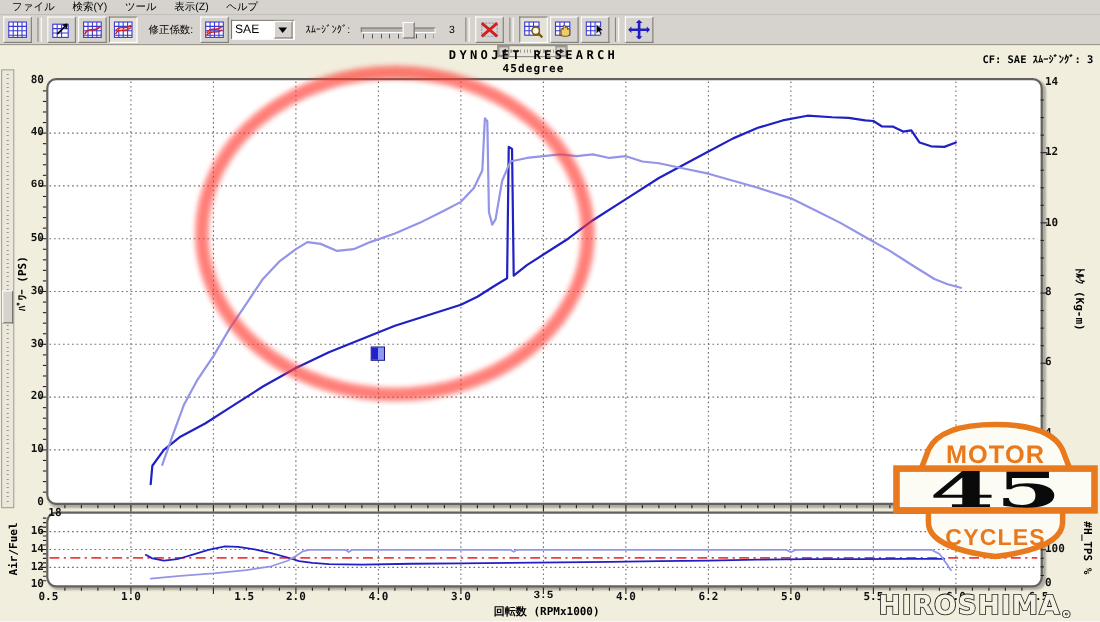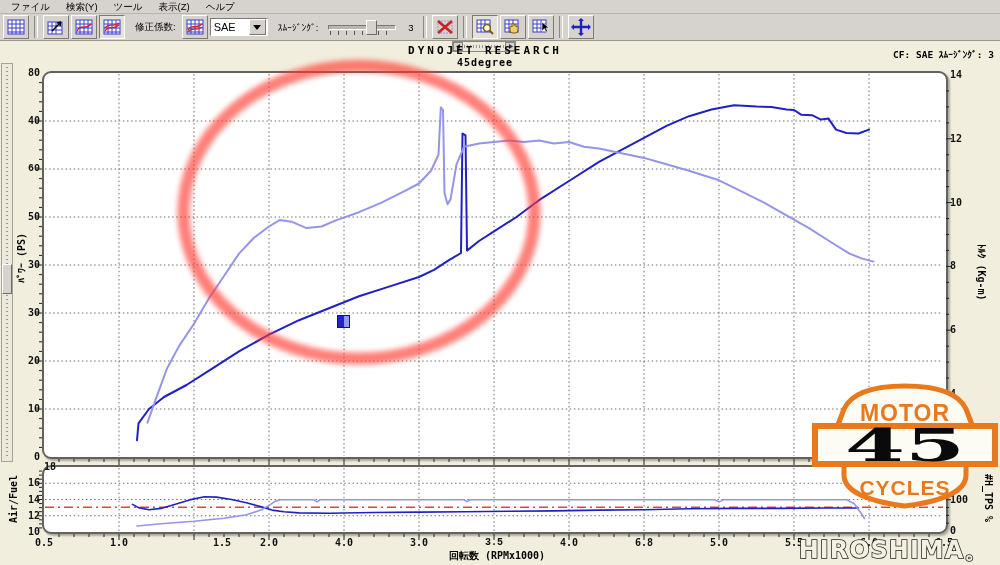--- a/index.html
+++ b/index.html
@@ -494,21 +494,21 @@
       <div class="tick " style="left: 950px; top: 493.75px;">100</div>
       <div class="tick " style="left: 950px; top: 462.5px;">200</div>
       <div class="tick xc" style="left: 44px; top: 537px;">0.5</div>
       <div class="tick xc" style="left: 119px; top: 537px;">1.0</div>
       <div class="tick xc" style="left: 194px; top: 537px; margin-left: 28px;">1.5</div>
       <div class="tick xc" style="left: 269px; top: 537px;">2.0</div>
       <div class="tick xc" style="left: 344px; top: 537px;">4.0</div>
       <div class="tick xc" style="left: 419px; top: 537px;">3.0</div>
       <div class="tick xc" style="left: 494px; top: 537px; font-family: Liberation Mono, monospace;">3.5</div>
       <div class="tick xc" style="left: 569px; top: 537px;">4.0</div>
-      <div class="tick xc" style="left: 644px; top: 537px;">6.8</div>
+      <div class="tick xc" style="left: 644px; top: 537px;">6.2</div>
       <div class="tick xc" style="left: 719px; top: 537px;">5.0</div>
       <div class="tick xc" style="left: 794px; top: 537px;">5.5</div>
       <div class="tick xc" style="left: 869px; top: 537px;">6.0</div>
       <div class="tick xc" style="left: 944px; top: 537px;">6.5</div>
     </div>
 
   <div class="legend" id="legend-main">
     <span class="marker"></span>
   </div>
 

